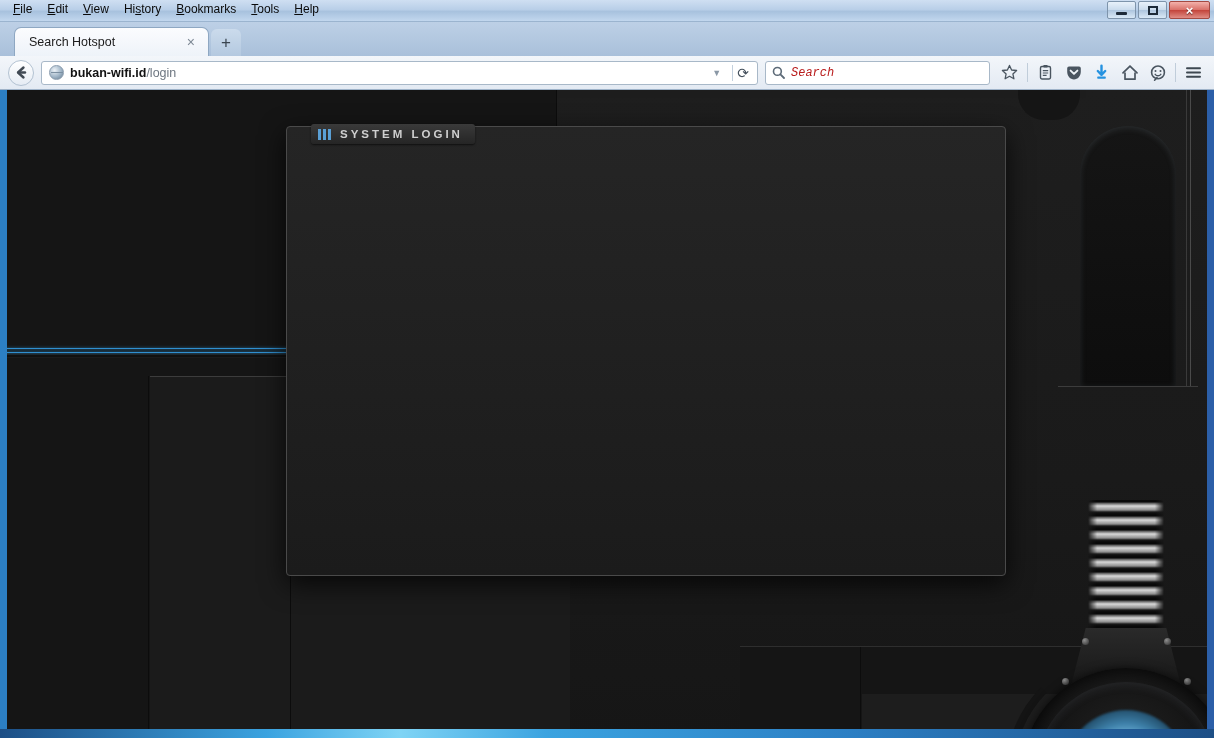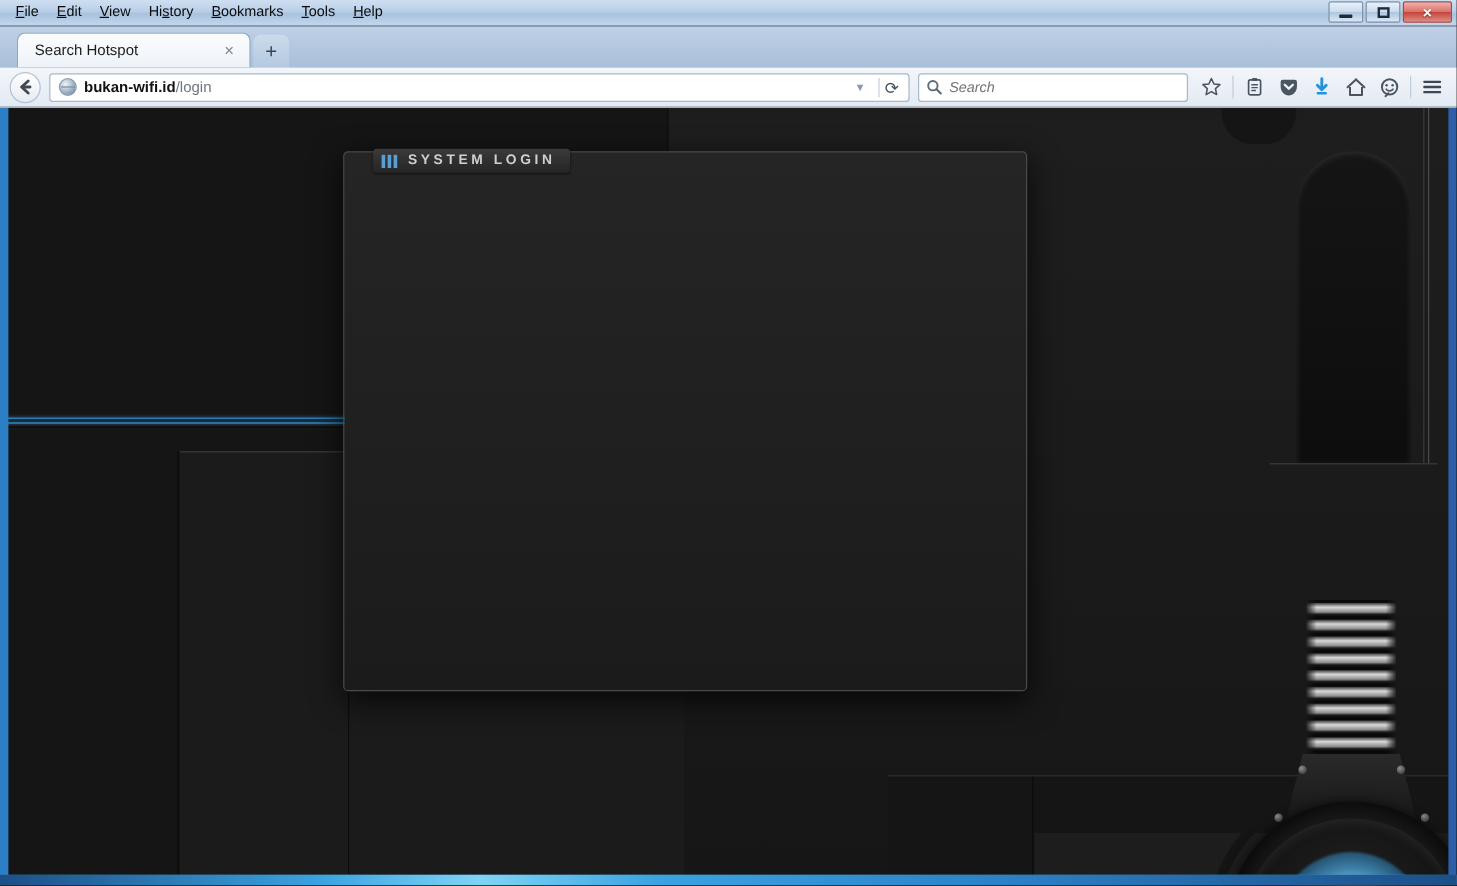--- a/index.html
+++ b/index.html
@@ -85,21 +85,21 @@
   .favicon:after{content:"";position:absolute;left:1px;top:6px;width:13px;height:1px;background:#7b8fa1;}
   .url-text { font-size:12.5px; color:#6d7680; white-space:nowrap; flex:1; }
   .url-text b { color:#121212; font-weight:bold; }
   .url-drop { font-size:9px; color:#8b98a6; padding:0 5px; }
   .url-reload { font-size:14px; color:#44505c; padding:0 4px; border-left:1px solid #c3d0dd; }
 
   .searchbox {
     width:225px; height:24px; background:#fff; border:1px solid #a8b8c8; border-radius:3px;
     display:flex; align-items:center; padding:0 6px; gap:6px; flex:none;
   }
-  .search-ph { font-size:12px; color:#737373; font-style:italic; }
+  .search-ph { font-size:12px; color:#b91c1c; font-style:italic;font-family:Liberation Mono, monospace; }
 
   .tb-icons { display:flex; align-items:center; gap:3px; flex:none; }
   .tb-ic { width:25px; height:25px; display:flex; align-items:center; justify-content:center; }
   .tb-sep { width:1px; height:19px; background:#c0cdda; margin:0 2px; }
 
   
   .viewport {
     position:absolute; left:0; top:90px; width:1214px; height:648px;
     background:#1c1c1c; overflow:hidden;
   }
@@ -156,21 +156,21 @@
     border-radius:50%;
     background:radial-gradient(circle at 50% 46%,#ffffff 0%,#ddf3ff 10%,#8fd2f5 26%,#3d7fa8 48%,#14344a 72%,#07131c 100%);
     filter:blur(1px); }
   .arm { position:absolute; border:8px solid #141414; border-radius:50%;
     border-top-color:transparent; border-right-color:transparent; }
   .arm-hl { position:absolute; width:4px; background:linear-gradient(to bottom,transparent,#d9d9d9,transparent);
     border-radius:3px; }
 
   
   .login-outer {
-    position:absolute; left:286px; top:36px; width:570px; height:450px;
+    position:absolute; left:286px; top:36px; width:720px; height:450px;
     background:linear-gradient(to bottom,#252525 0%,#1b1b1b 100%);
     border:1px solid #4a4a4a; border-radius:4px;
     box-shadow:0 8px 26px rgba(0,0,0,.75);
   }
   .panel-header {
     position:absolute; left:24px; top:-3px; height:20px;
     display:flex; align-items:center; gap:9px;
     background:linear-gradient(to bottom,#3a3a3a,#252525);
     border-radius:3px; padding:0 12px 0 7px;
     box-shadow:0 1px 2px rgba(0,0,0,.6);

